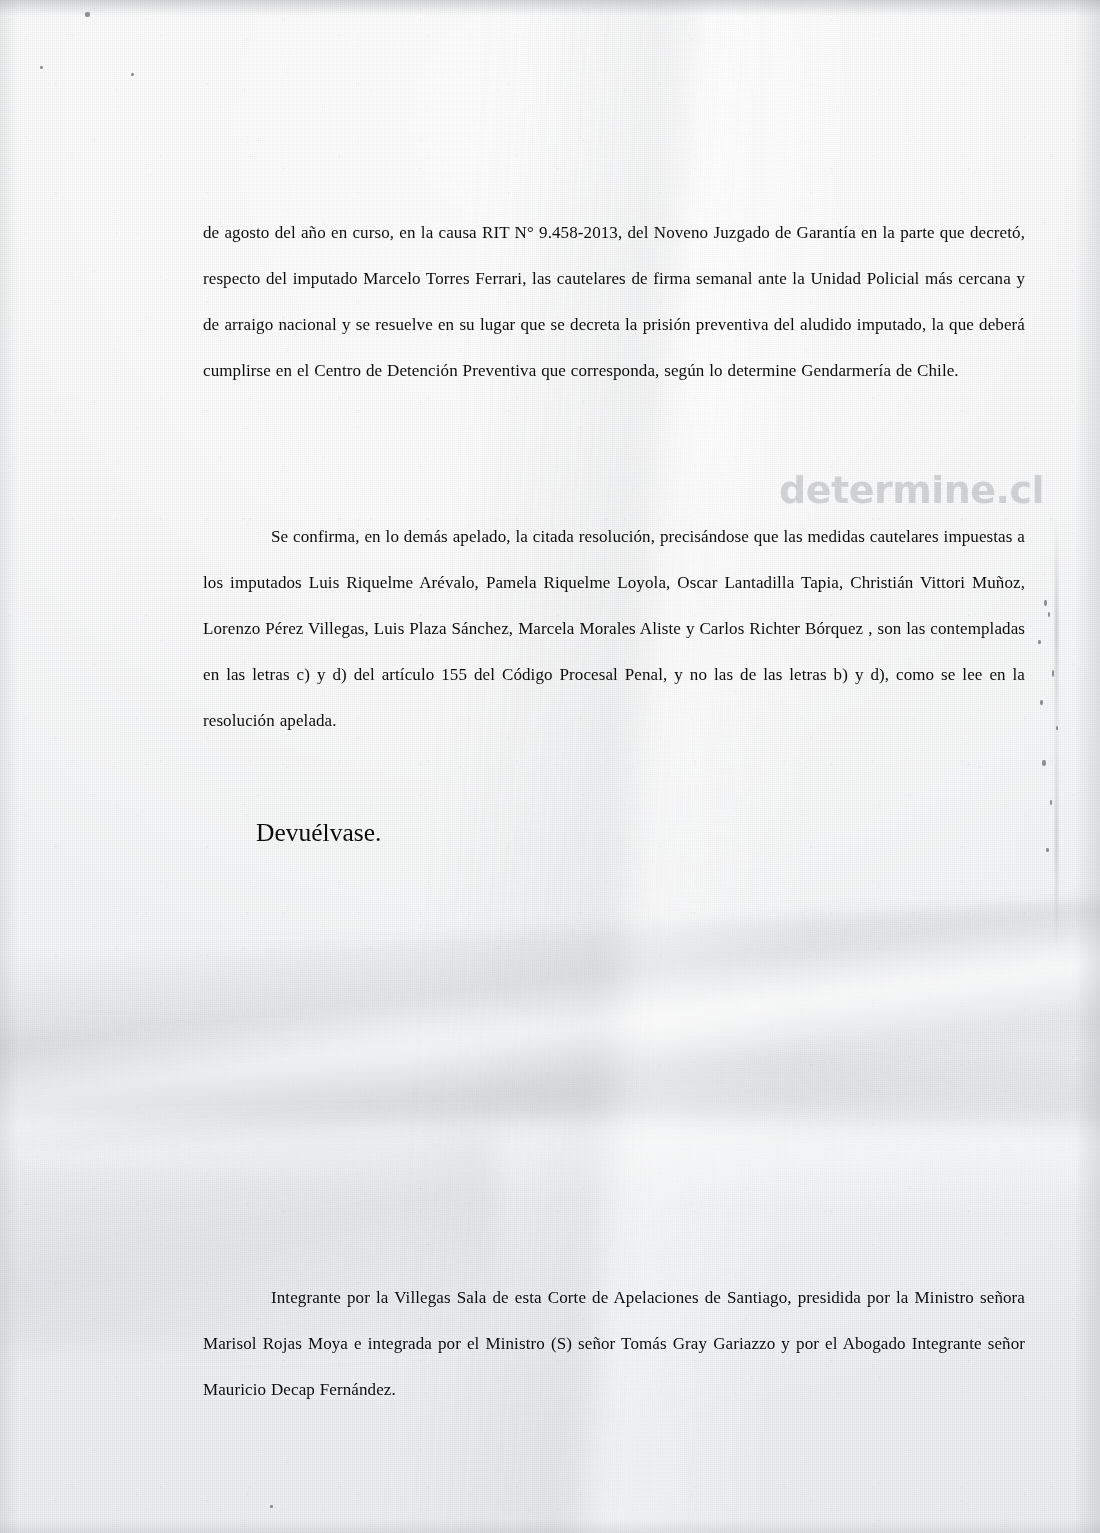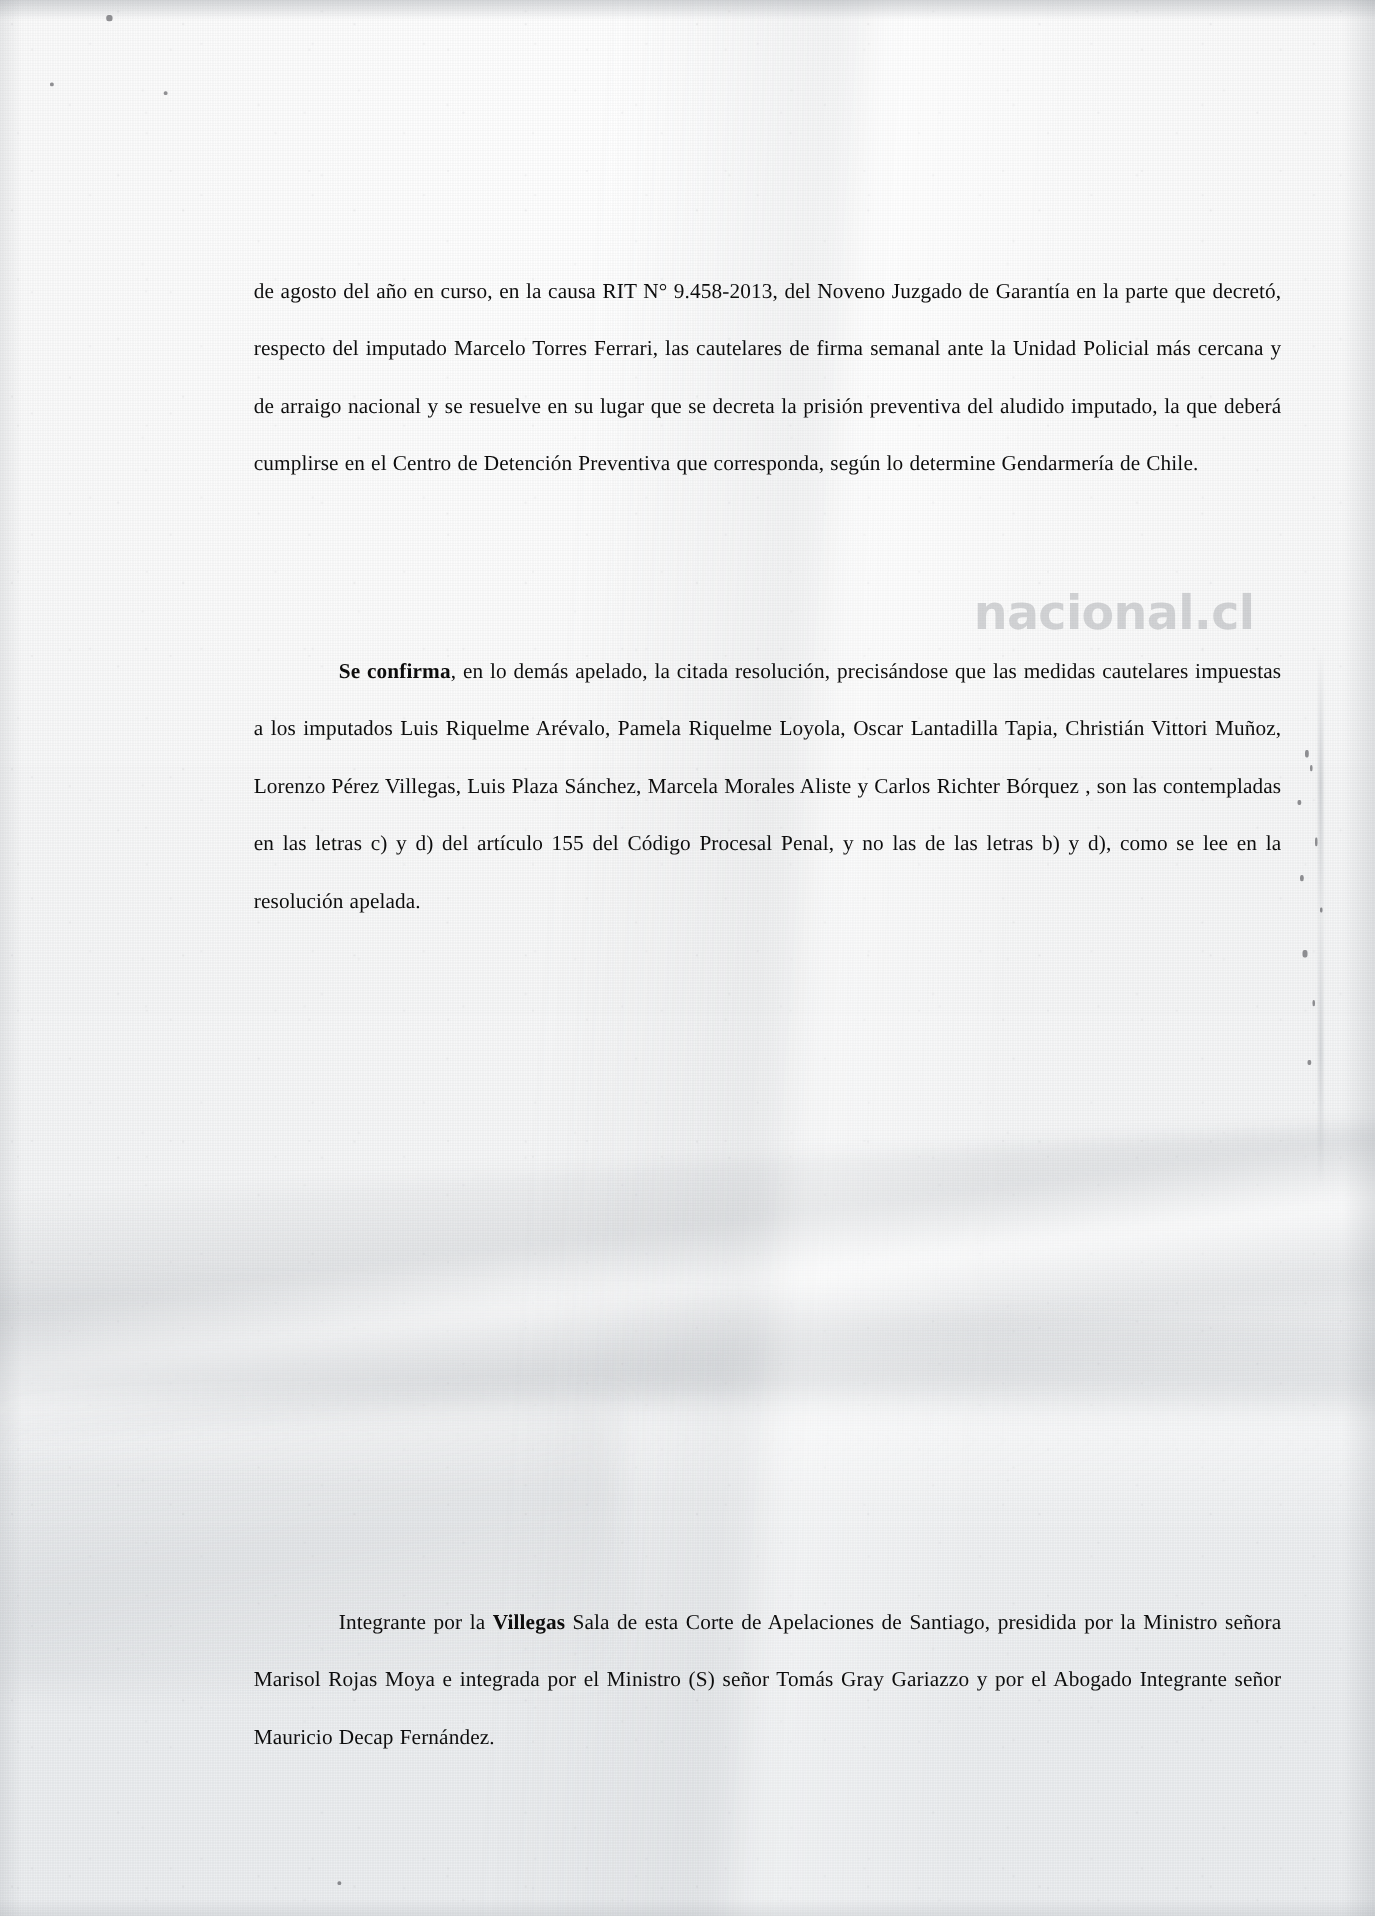--- a/index.html
+++ b/index.html
@@ -163,21 +163,21 @@
   }
 
   #para-continuation { top: 193px; }
   #para-confirma     { top: 497px; }
   #para-devuelvase   { top: 810px; }
   #para-penal        { top: 856px; }
   #para-pronunciada  { top: 1258px; }
 
   .indent { text-indent: 68px; }
 
-  .bold { font-weight: bold; }
+  .bold { font-weight: normal; }
 
   .single-line {
     position: absolute;
     left: 188px;
     width: 822px;
     text-align: left;
     font-size: 25.5px;
     line-height: 46px;
     text-indent: 68px;
   }
@@ -226,26 +226,27 @@
   <div class="fleck" style="left:1040px;top:700px;width:3px;height:5px;"></div>
   <div class="fleck" style="left:1056px;top:726px;width:2px;height:4px;"></div>
   <div class="fleck" style="left:1042px;top:760px;width:4px;height:6px;"></div>
   <div class="fleck" style="left:1050px;top:800px;width:2px;height:5px;"></div>
   <div class="fleck" style="left:1046px;top:848px;width:3px;height:4px;"></div>
   <div class="fleck" style="left:85px;top:12px;width:5px;height:5px;"></div>
   <div class="fleck" style="left:131px;top:73px;width:3px;height:3px;"></div>
   <div class="fleck" style="left:40px;top:66px;width:3px;height:3px;"></div>
   <div class="fleck" style="left:270px;top:1505px;width:3px;height:3px;"></div>
 
-  <div class="watermark">nacional.cl</div>
+  <div class="watermark">determine.cl</div>
 
   <div class="text-layer">
 
     <p class="body-block" id="para-continuation">de agosto del año en curso, en la causa RIT N° 9.458-2013, del Noveno Juzgado de Garantía en la parte que decretó, respecto del imputado Marcelo Torres Ferrari, las cautelares de firma semanal ante la Unidad Policial más cercana y de arraigo nacional y se resuelve en su lugar  que se decreta la prisión preventiva del aludido imputado, la que deberá cumplirse en el Centro de Detención Preventiva que corresponda, según  lo determine Gendarmería de Chile.</p>
 
     <p class="body-block indent" id="para-confirma"><span class="bold">Se confirma</span><span>, en lo demás apelado, la citada resolución, precisándose que las medidas cautelares impuestas a los imputados  Luis Riquelme Arévalo, Pamela Riquelme Loyola, Oscar Lantadilla Tapia, Christián Vittori Muñoz, Lorenzo Pérez Villegas, Luis Plaza Sánchez, Marcela Morales Aliste y Carlos Richter Bórquez , son las contempladas en las letras c) y d) del artículo 155 del Código Procesal Penal, y no las de las letras b) y d), como se lee en la resolución apelada.</span></p>
 
+    <div class="single-line" id="para-devuelvase">Devuélvase.</div>
 
 
     <p class="body-block indent" id="para-pronunciada"><span>Integrante por la </span><span class="bold">Villegas</span><span> Sala de esta Corte de Apelaciones de Santiago, presidida por la Ministro señora Marisol Rojas Moya e integrada por el Ministro (S) señor Tomás Gray Gariazzo y por el Abogado Integrante señor Mauricio Decap Fernández.</span></p>
 
   </div>
 </div>
 
 </body></html>

